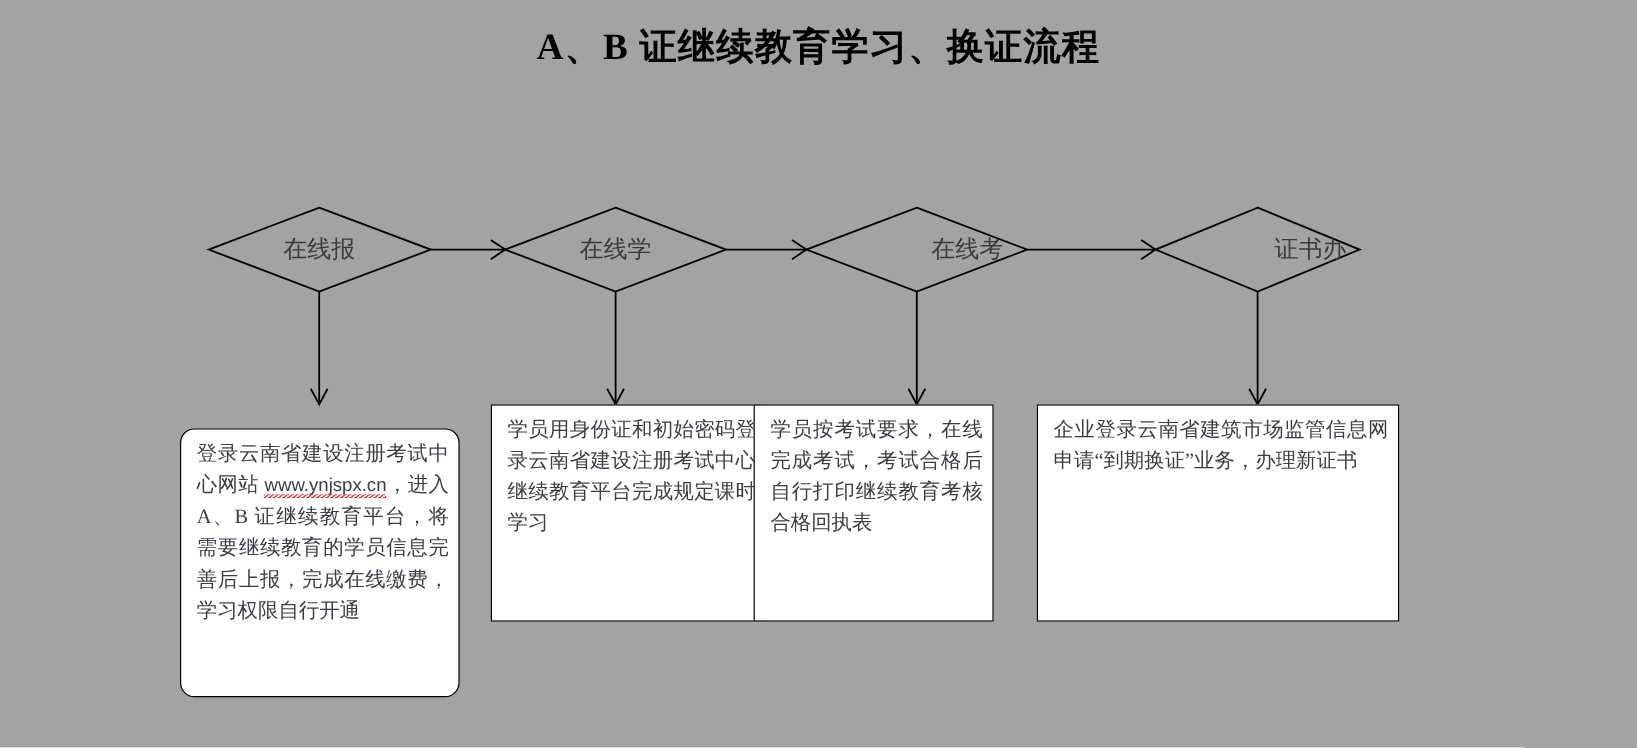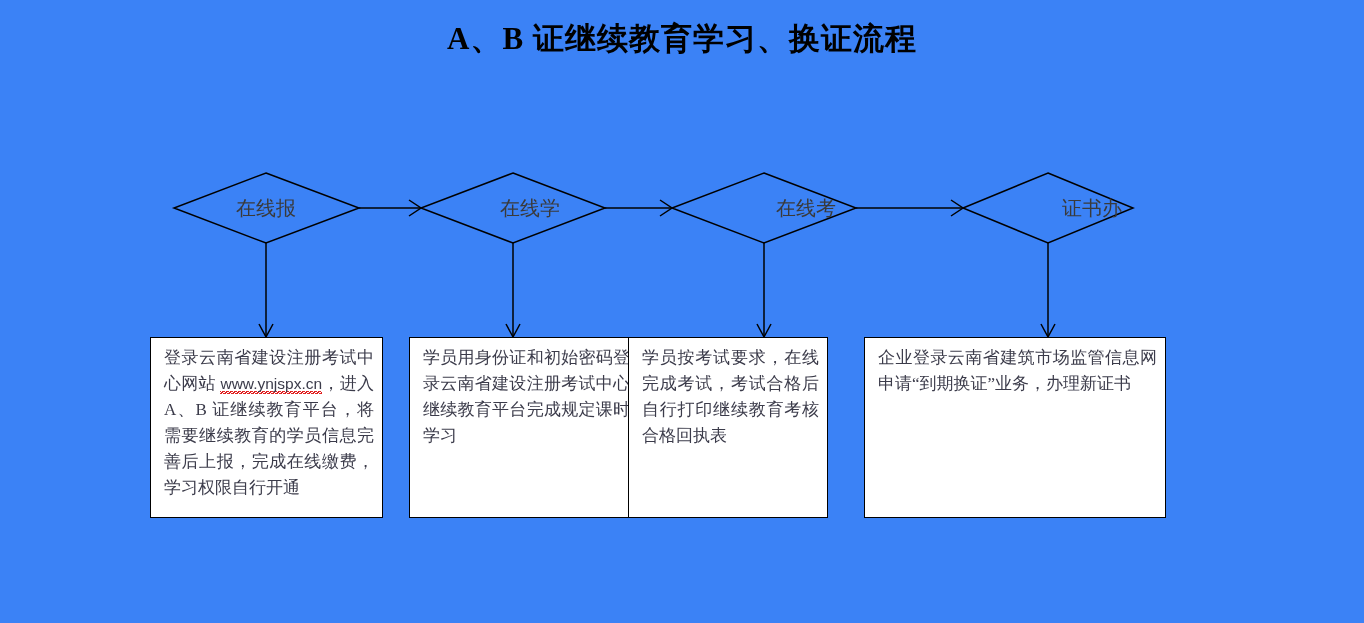--- a/index.html
+++ b/index.html
@@ -4,21 +4,21 @@
 <style>
   html, body {
     margin: 0;
     padding: 0;
     background: #ffffff;
   }
   #page {
     position: relative;
     width: 1364px;
     height: 623px;
-    background: #3b82f6;
+    background: #a3a3a3;
     overflow: hidden;
     font-family: "Liberation Serif", "DejaVu Serif", serif;
   }
 
   
   #title {
     position: absolute;
     left: 0;
     top: 18px;
     width: 1364px;
@@ -122,25 +122,25 @@
 
       <line x1="764" y1="243" x2="764" y2="336"></line>
       <polyline points="757,324 764,337 771,324"></polyline>
 
       <line x1="1048" y1="243" x2="1048" y2="336"></line>
       <polyline points="1041,324 1048,337 1055,324"></polyline>
     </g>
   </svg>
 
   <div class="diamond-label" style="left:266px; top:208px;">在线报</div>
-  <div class="diamond-label" style="left:530px; top:208px;">在线学</div>
+  <div class="diamond-label" style="left:513px; top:208px;">在线学</div>
   <div class="diamond-label" style="left:806px; top:208px;">在线考</div>
   <div class="diamond-label" style="left:1092px; top:208px;">证书办</div>
 
-  <div class="box" style="left:150px; top:337px; width:233px; height:181px;">
+  <div class="box" style="left:150px; top:357px; width:233px; height:224px;border-radius:12px;">
     <div class="box-text"><span>登录云南省建设注册考试中心网站 </span><span class="url">www.ynjspx.cn</span><span>，进入 A、B 证继续教育平台，将需要继续教育的学员信息完善后上报，完成在线缴费，学习权限自行开通</span></div>
   </div>
 
   <div class="box" style="left:409px; top:337px; width:230px; height:181px;text-decoration:underline;">
     <div class="box-text">学员用身份证和初始密码登录云南省建设注册考试中心继续教育平台完成规定课时学习</div>
   </div>
 
   <div class="box" style="left:628px; top:337px; width:200px; height:181px;">
     <div class="box-text">学员按考试要求，在线完成考试，考试合格后自行打印继续教育考核合格回执表</div>
   </div>

